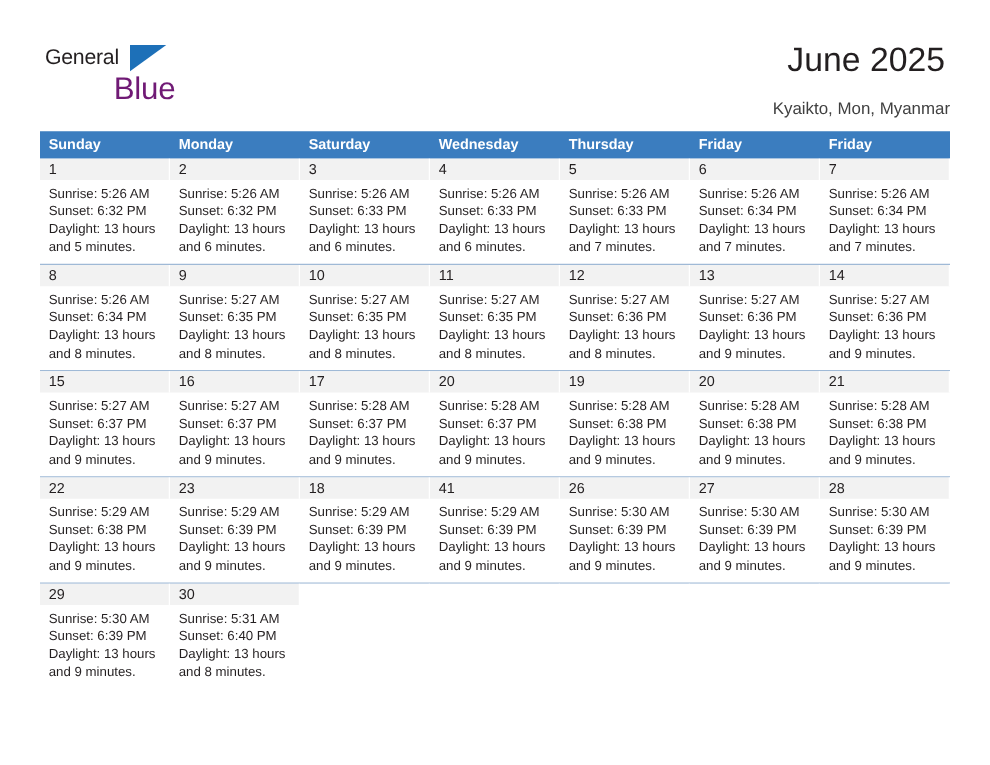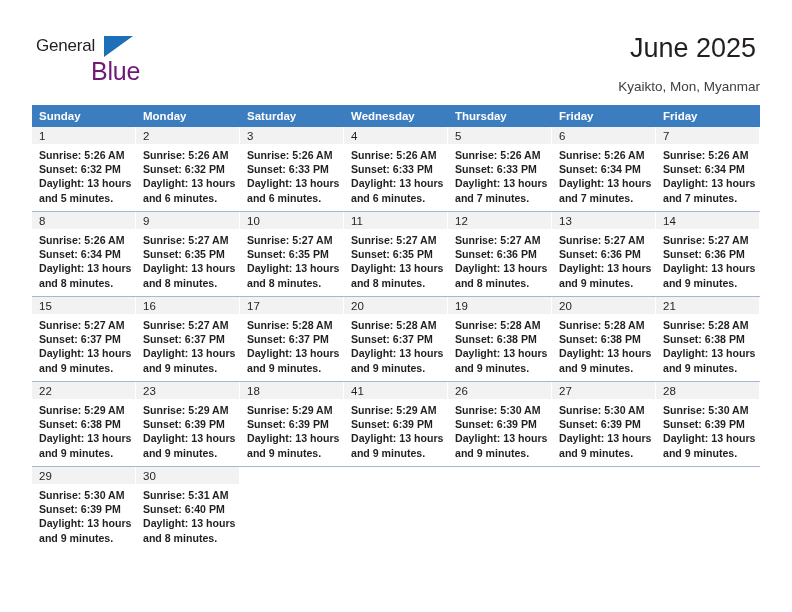--- a/index.html
+++ b/index.html
@@ -130,21 +130,20 @@
     border-right: 1px solid #ffffff;
   }
   .daynum {
     font-size: 11.5px;
     color: #231f20;
     padding: 2px 0 0 7px;
     line-height: 14px;
   }
   .lines {
     padding: 4px 6px 0 7px;
-    font-weight: bold;
   }
   .line {
     font-size: 10.6px;
     line-height: 14.2px;
     color: #231f20;
     white-space: nowrap;
   }
   .row-last .cell { height: 86px; }
 </style>
 </head>

